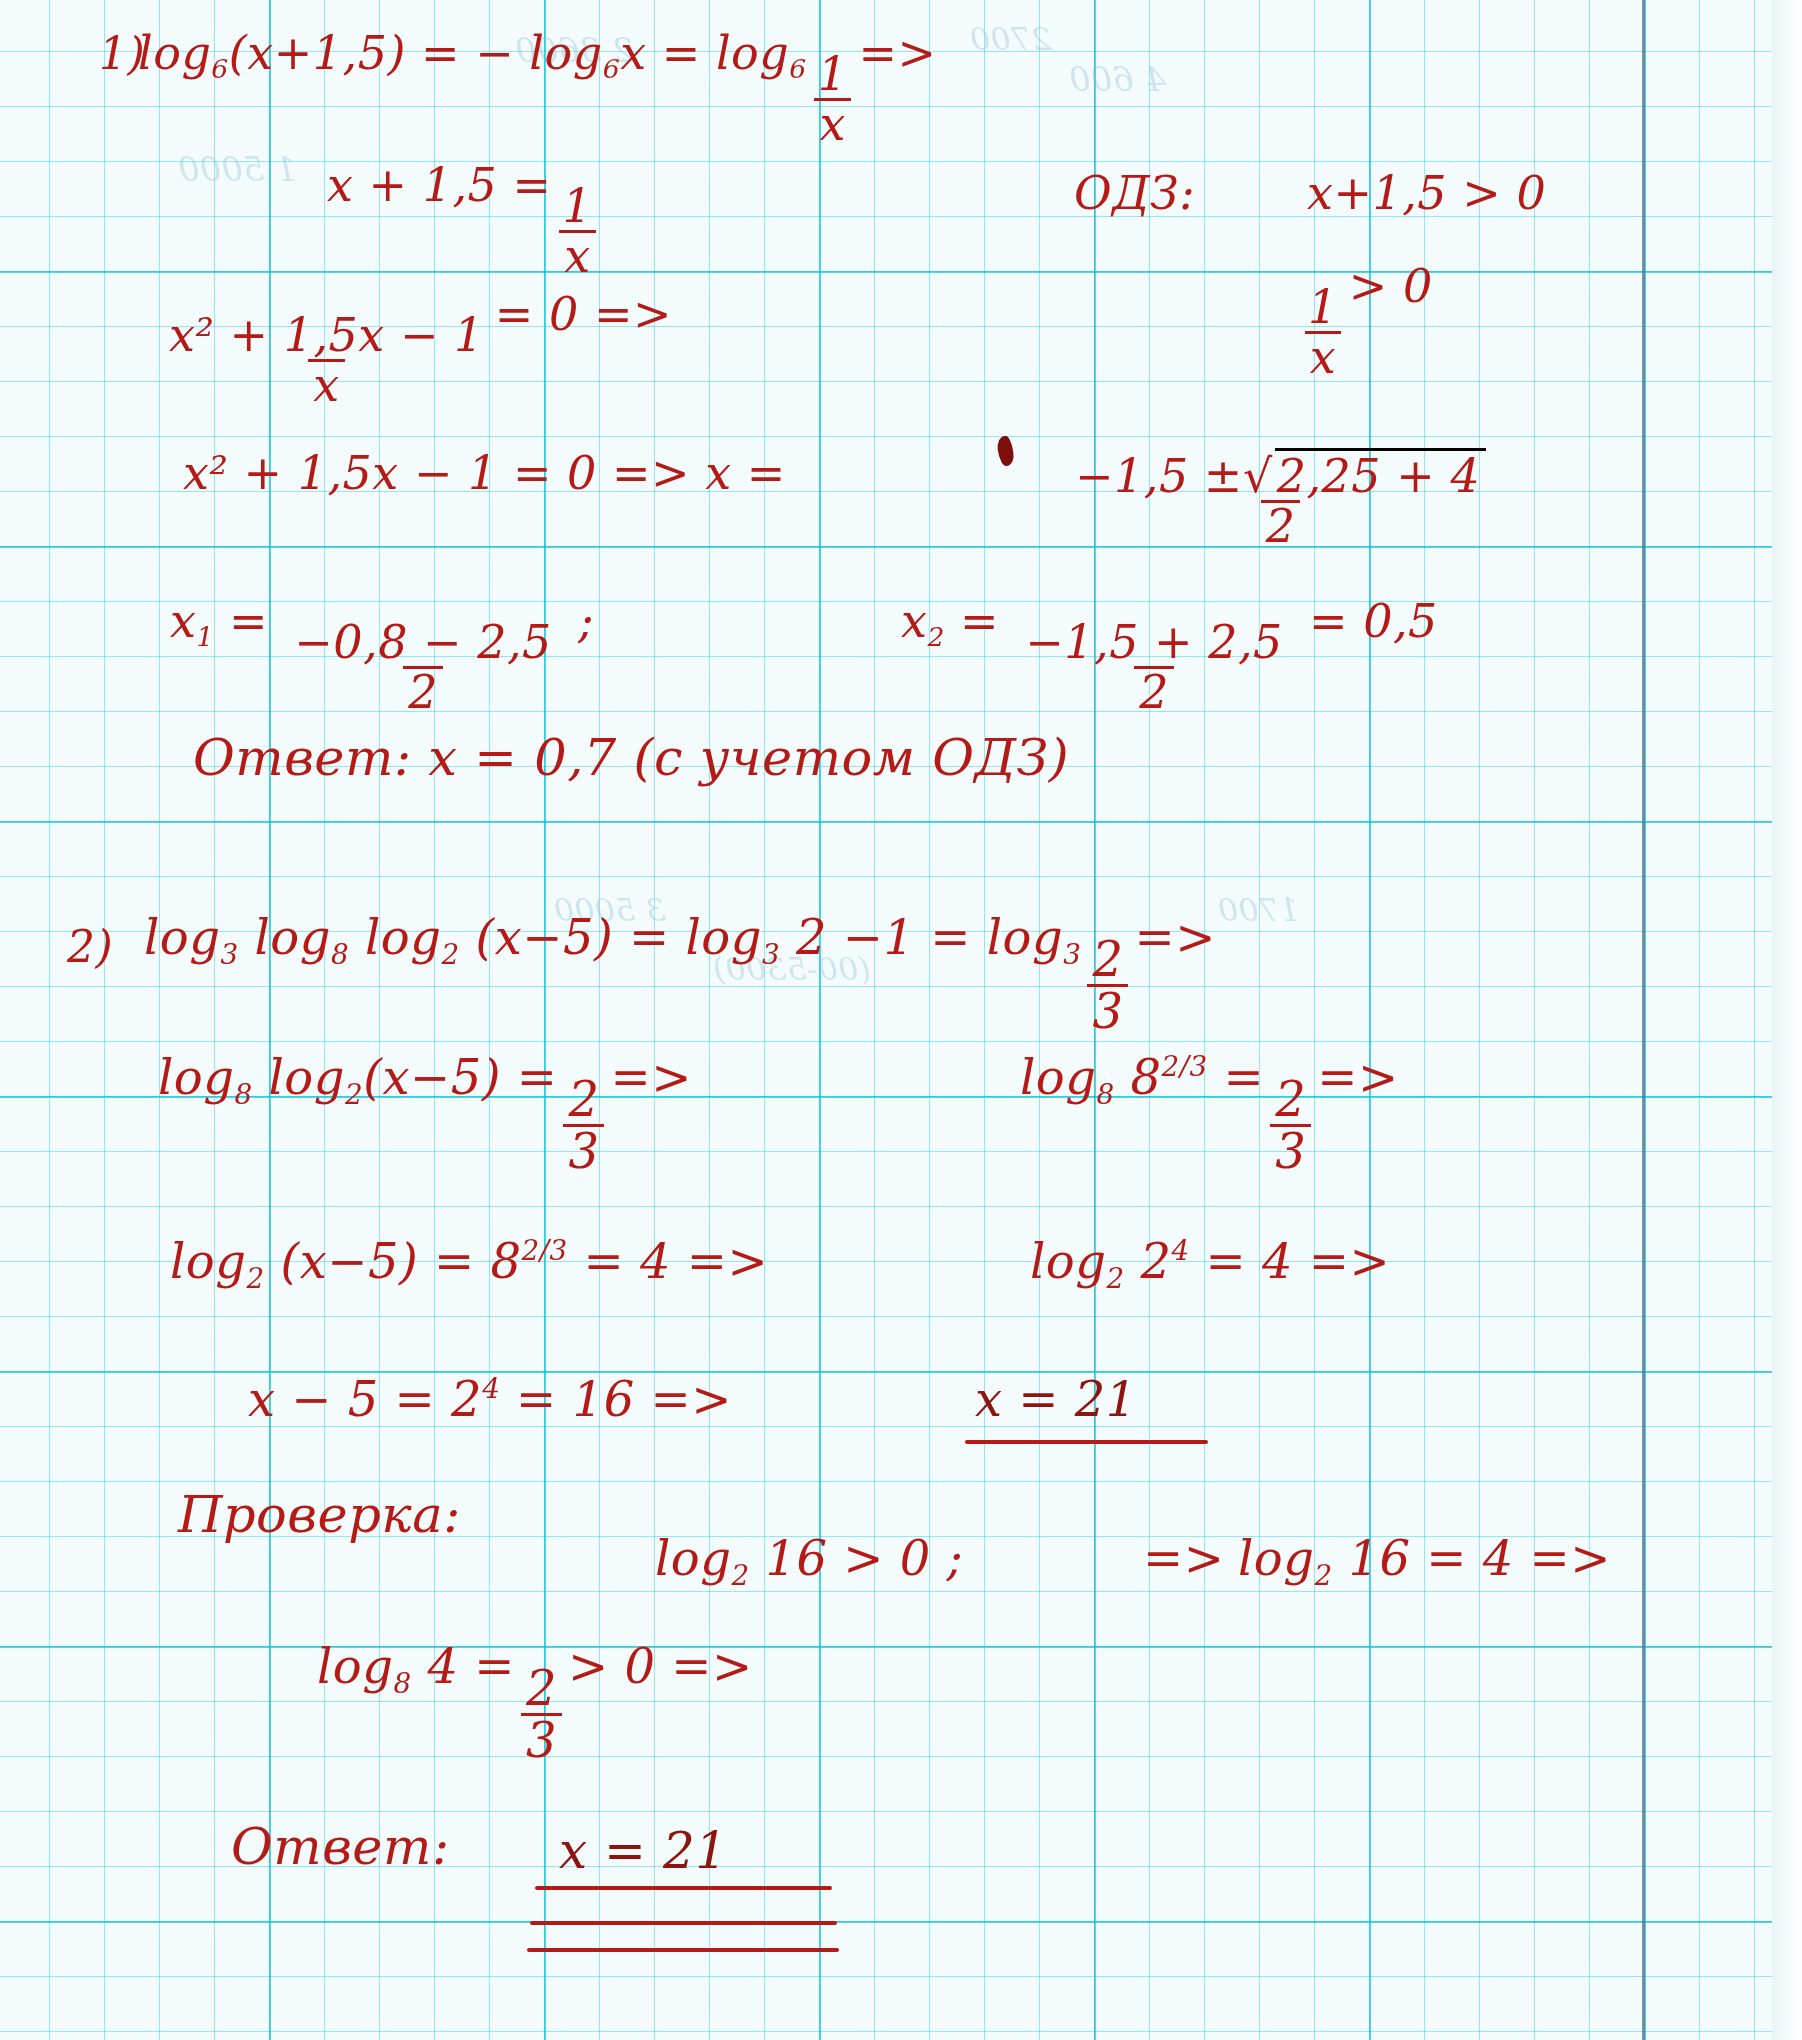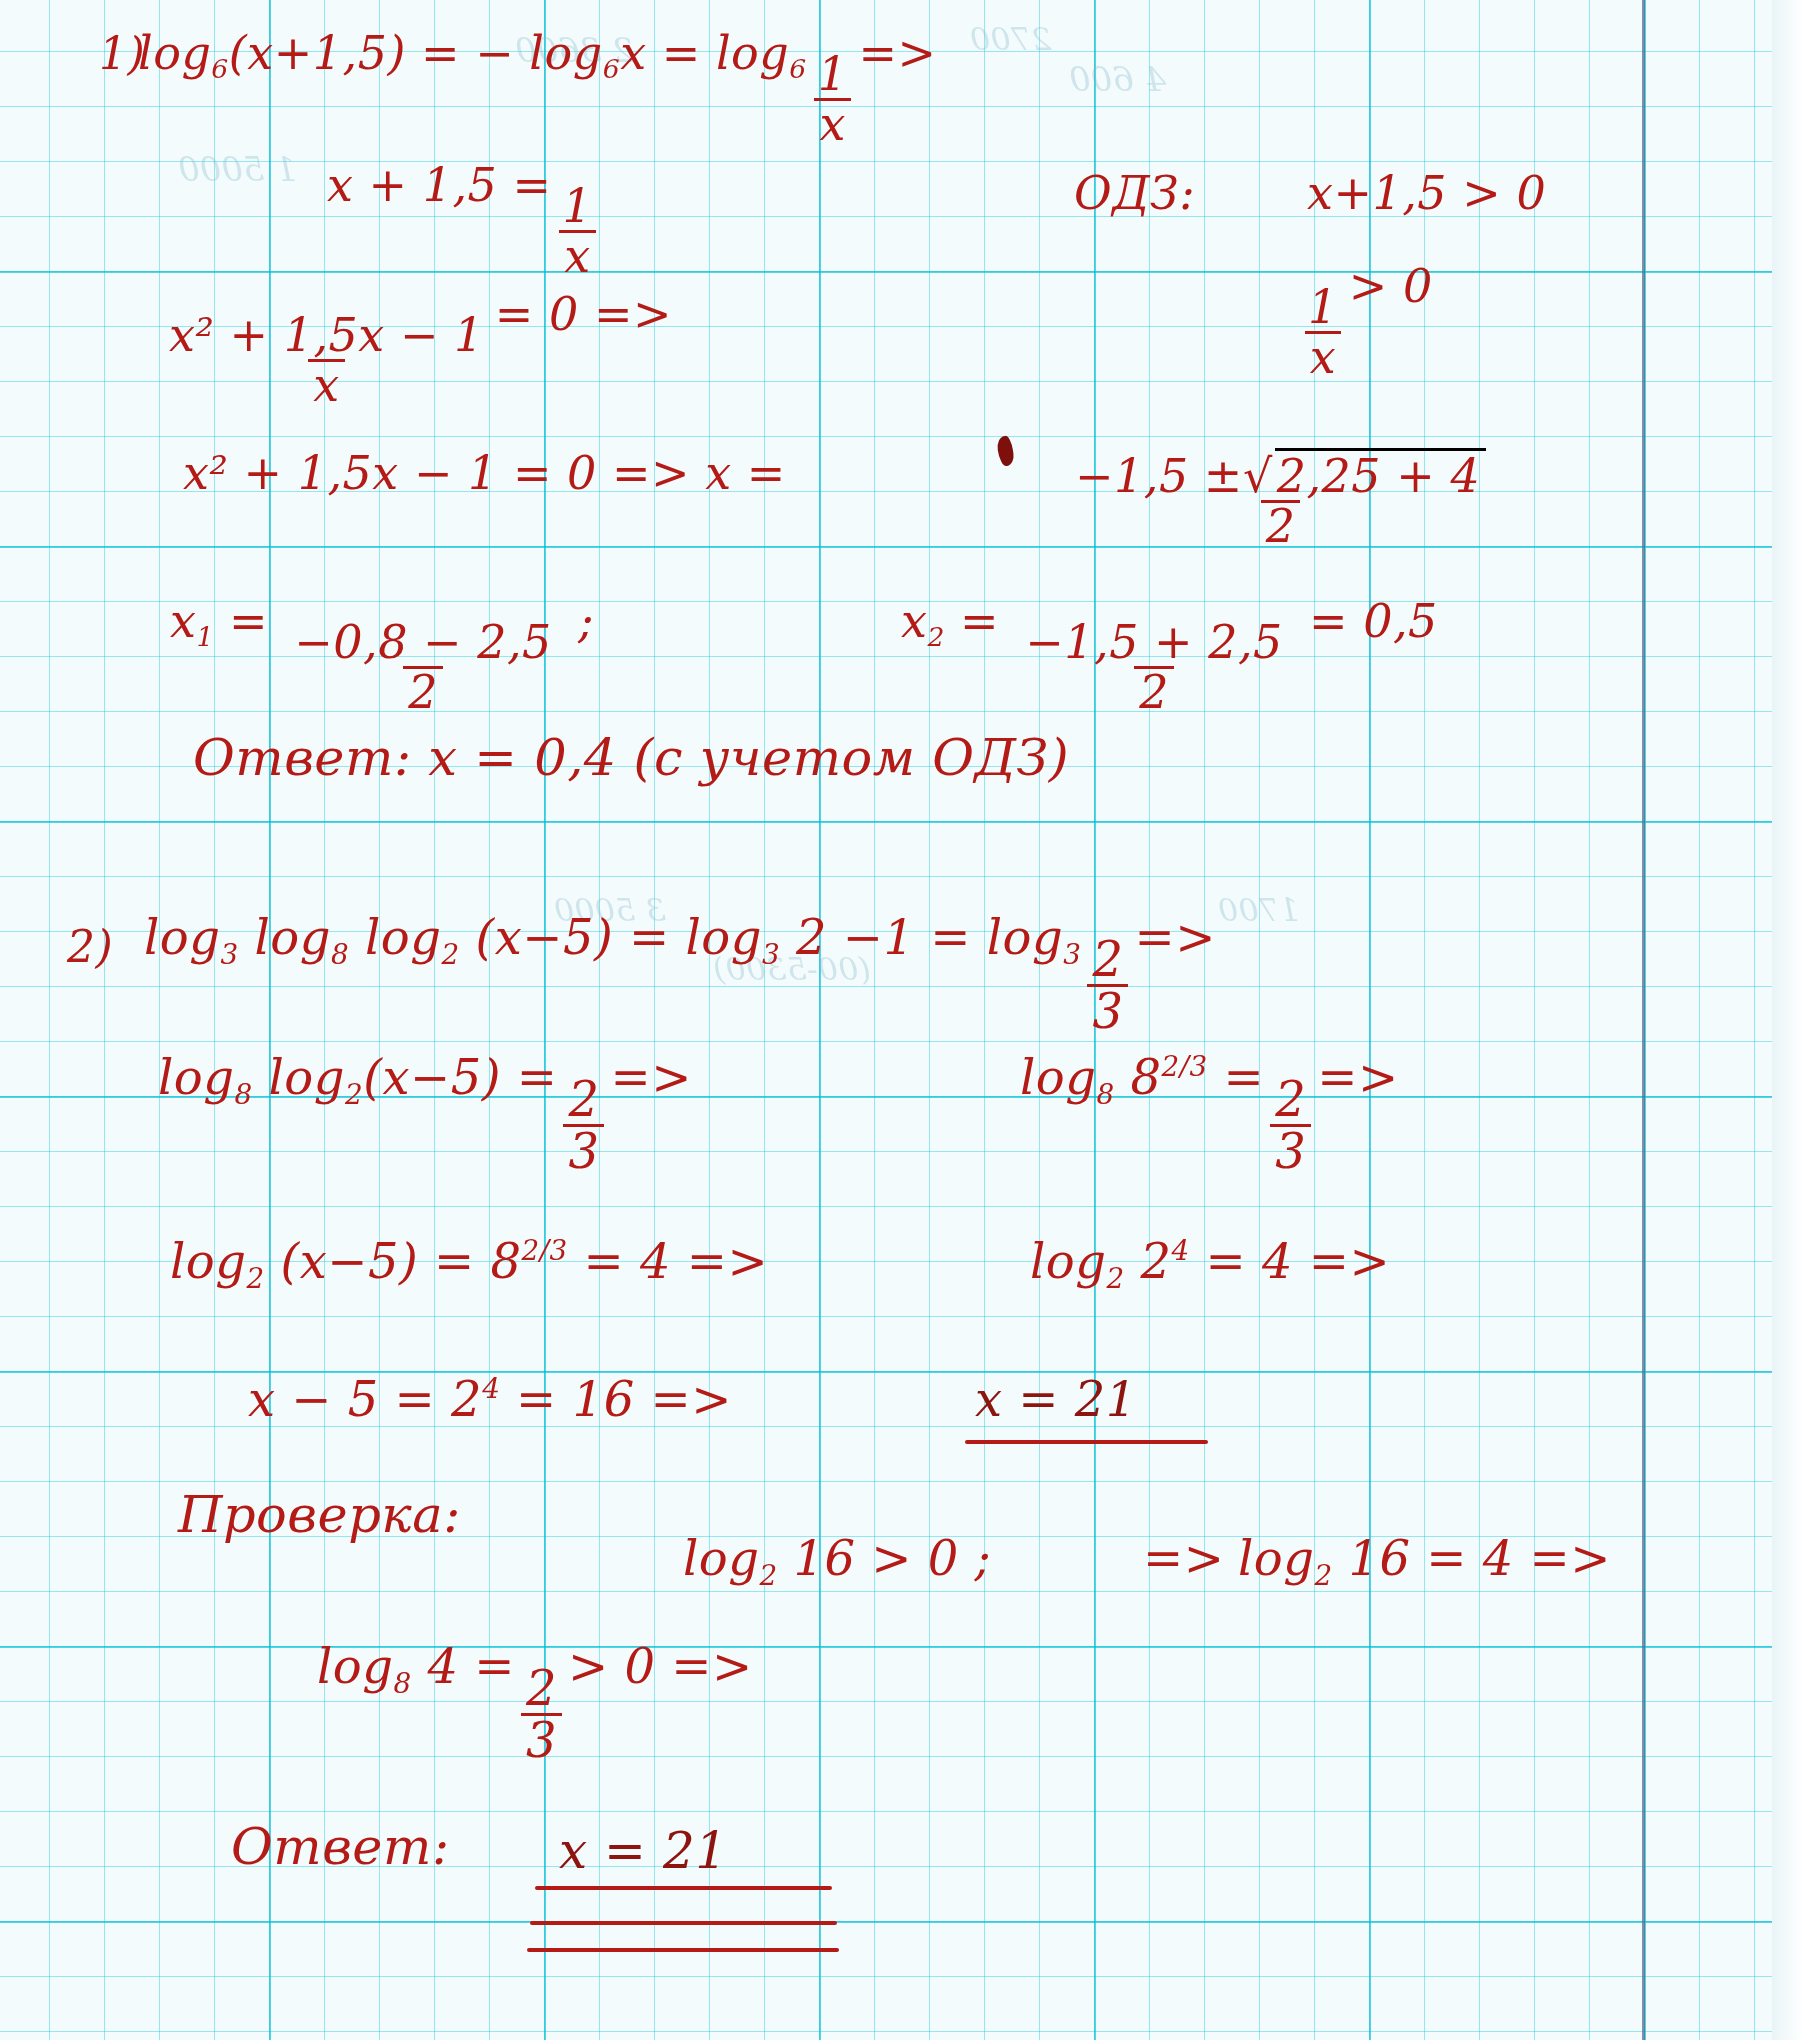--- a/index.html
+++ b/index.html
@@ -194,21 +194,21 @@
   <div class="ink" style="left:861px;top:594px;font-size:46px;margin-left:40px;">
     <span>x</span><span class="sub">2</span>
     <span>=</span>
     <span class="frac">
         <span class="num">−1,5 + 2,5</span>
         <span class="den">2</span>
       </span>
     <span>= 0,5</span>
   </div>
 
-  <div class="ink" style="left:193px;top:728px;font-size:51px;">Ответ:  x = 0,4   (с учетом ОДЗ)</div>
+  <div class="ink" style="left:193px;top:728px;font-size:51px;">Ответ:  x = 0,7   (с учетом ОДЗ)</div>
 
   <div class="ink" style="left:67px;top:921px;font-size:44px;">2)</div>
 
   <div class="ink" style="left:144px;top:909px;font-size:48px;">
     <span>log</span><span class="sub">3</span>
     <span>log</span><span class="sub">8</span>
     <span>log</span><span class="sub">2</span>
     <span>(x−5) = log</span><span class="sub">3</span>
     <span>2  −1 = log</span><span class="sub">3</span><span class="frac">
         <span class="num">2</span>
@@ -246,21 +246,21 @@
 
   <div class="ink" style="left:248px;top:1371px;font-size:48px;">
     <span>x − 5 = 2</span><span class="sup">4</span>
     <span>= 16   =&gt;</span>
   </div>
   <div class="ink dark" style="left:975px;top:1371px;font-size:48px;">x = 21</div>
   <div class="ul-1" style="left:965px;top:1440px;width:243px;"></div>
 
   <div class="ink" style="left:178px;top:1485px;font-size:51px;">Проверка:</div>
 
-  <div class="ink" style="left:683px;top:1530px;font-size:48px;">
+  <div class="ink" style="left:655px;top:1530px;font-size:48px;">
     <span>log</span><span class="sub">2</span>
     <span>16 &gt; 0  ;</span>
   </div>
   <div class="ink" style="left:1143px;top:1530px;font-size:48px;">=&gt;</div>
   <div class="ink" style="left:1238px;top:1530px;font-size:48px;">
     <span>log</span><span class="sub">2</span>
     <span>16 = 4 =&gt;</span>
   </div>
 
   <div class="ink" style="left:317px;top:1638px;font-size:48px;">

